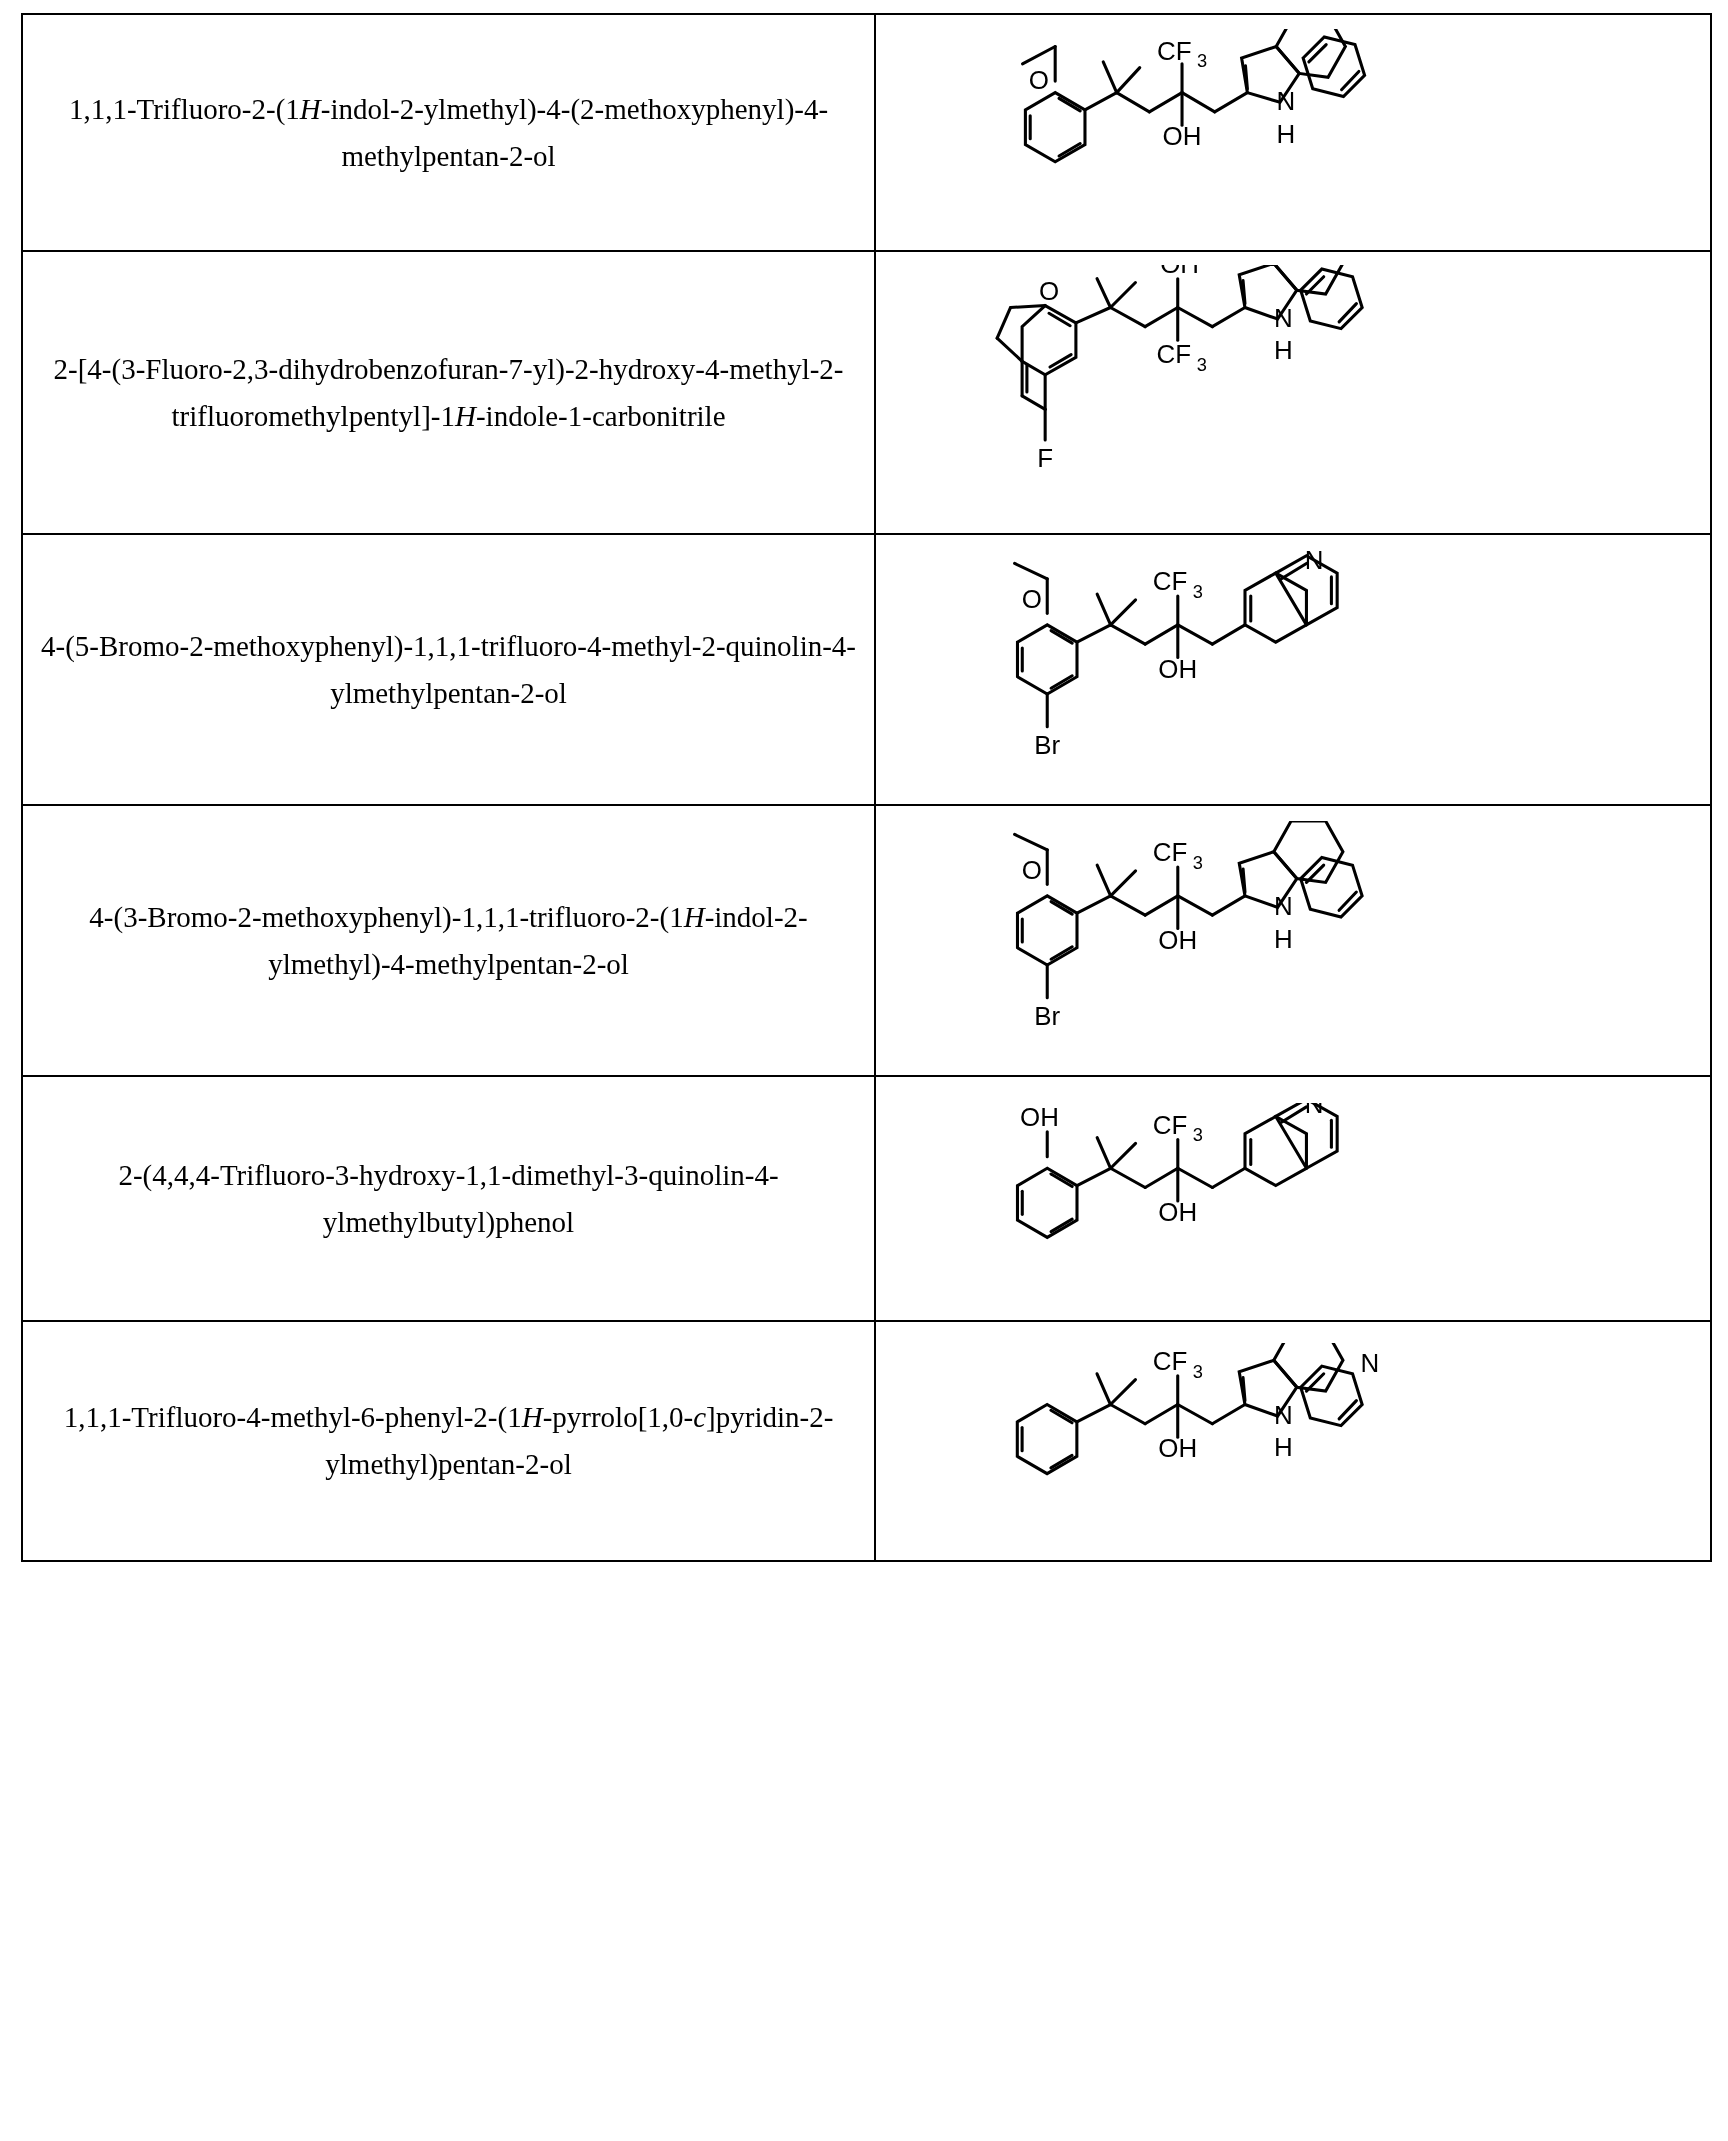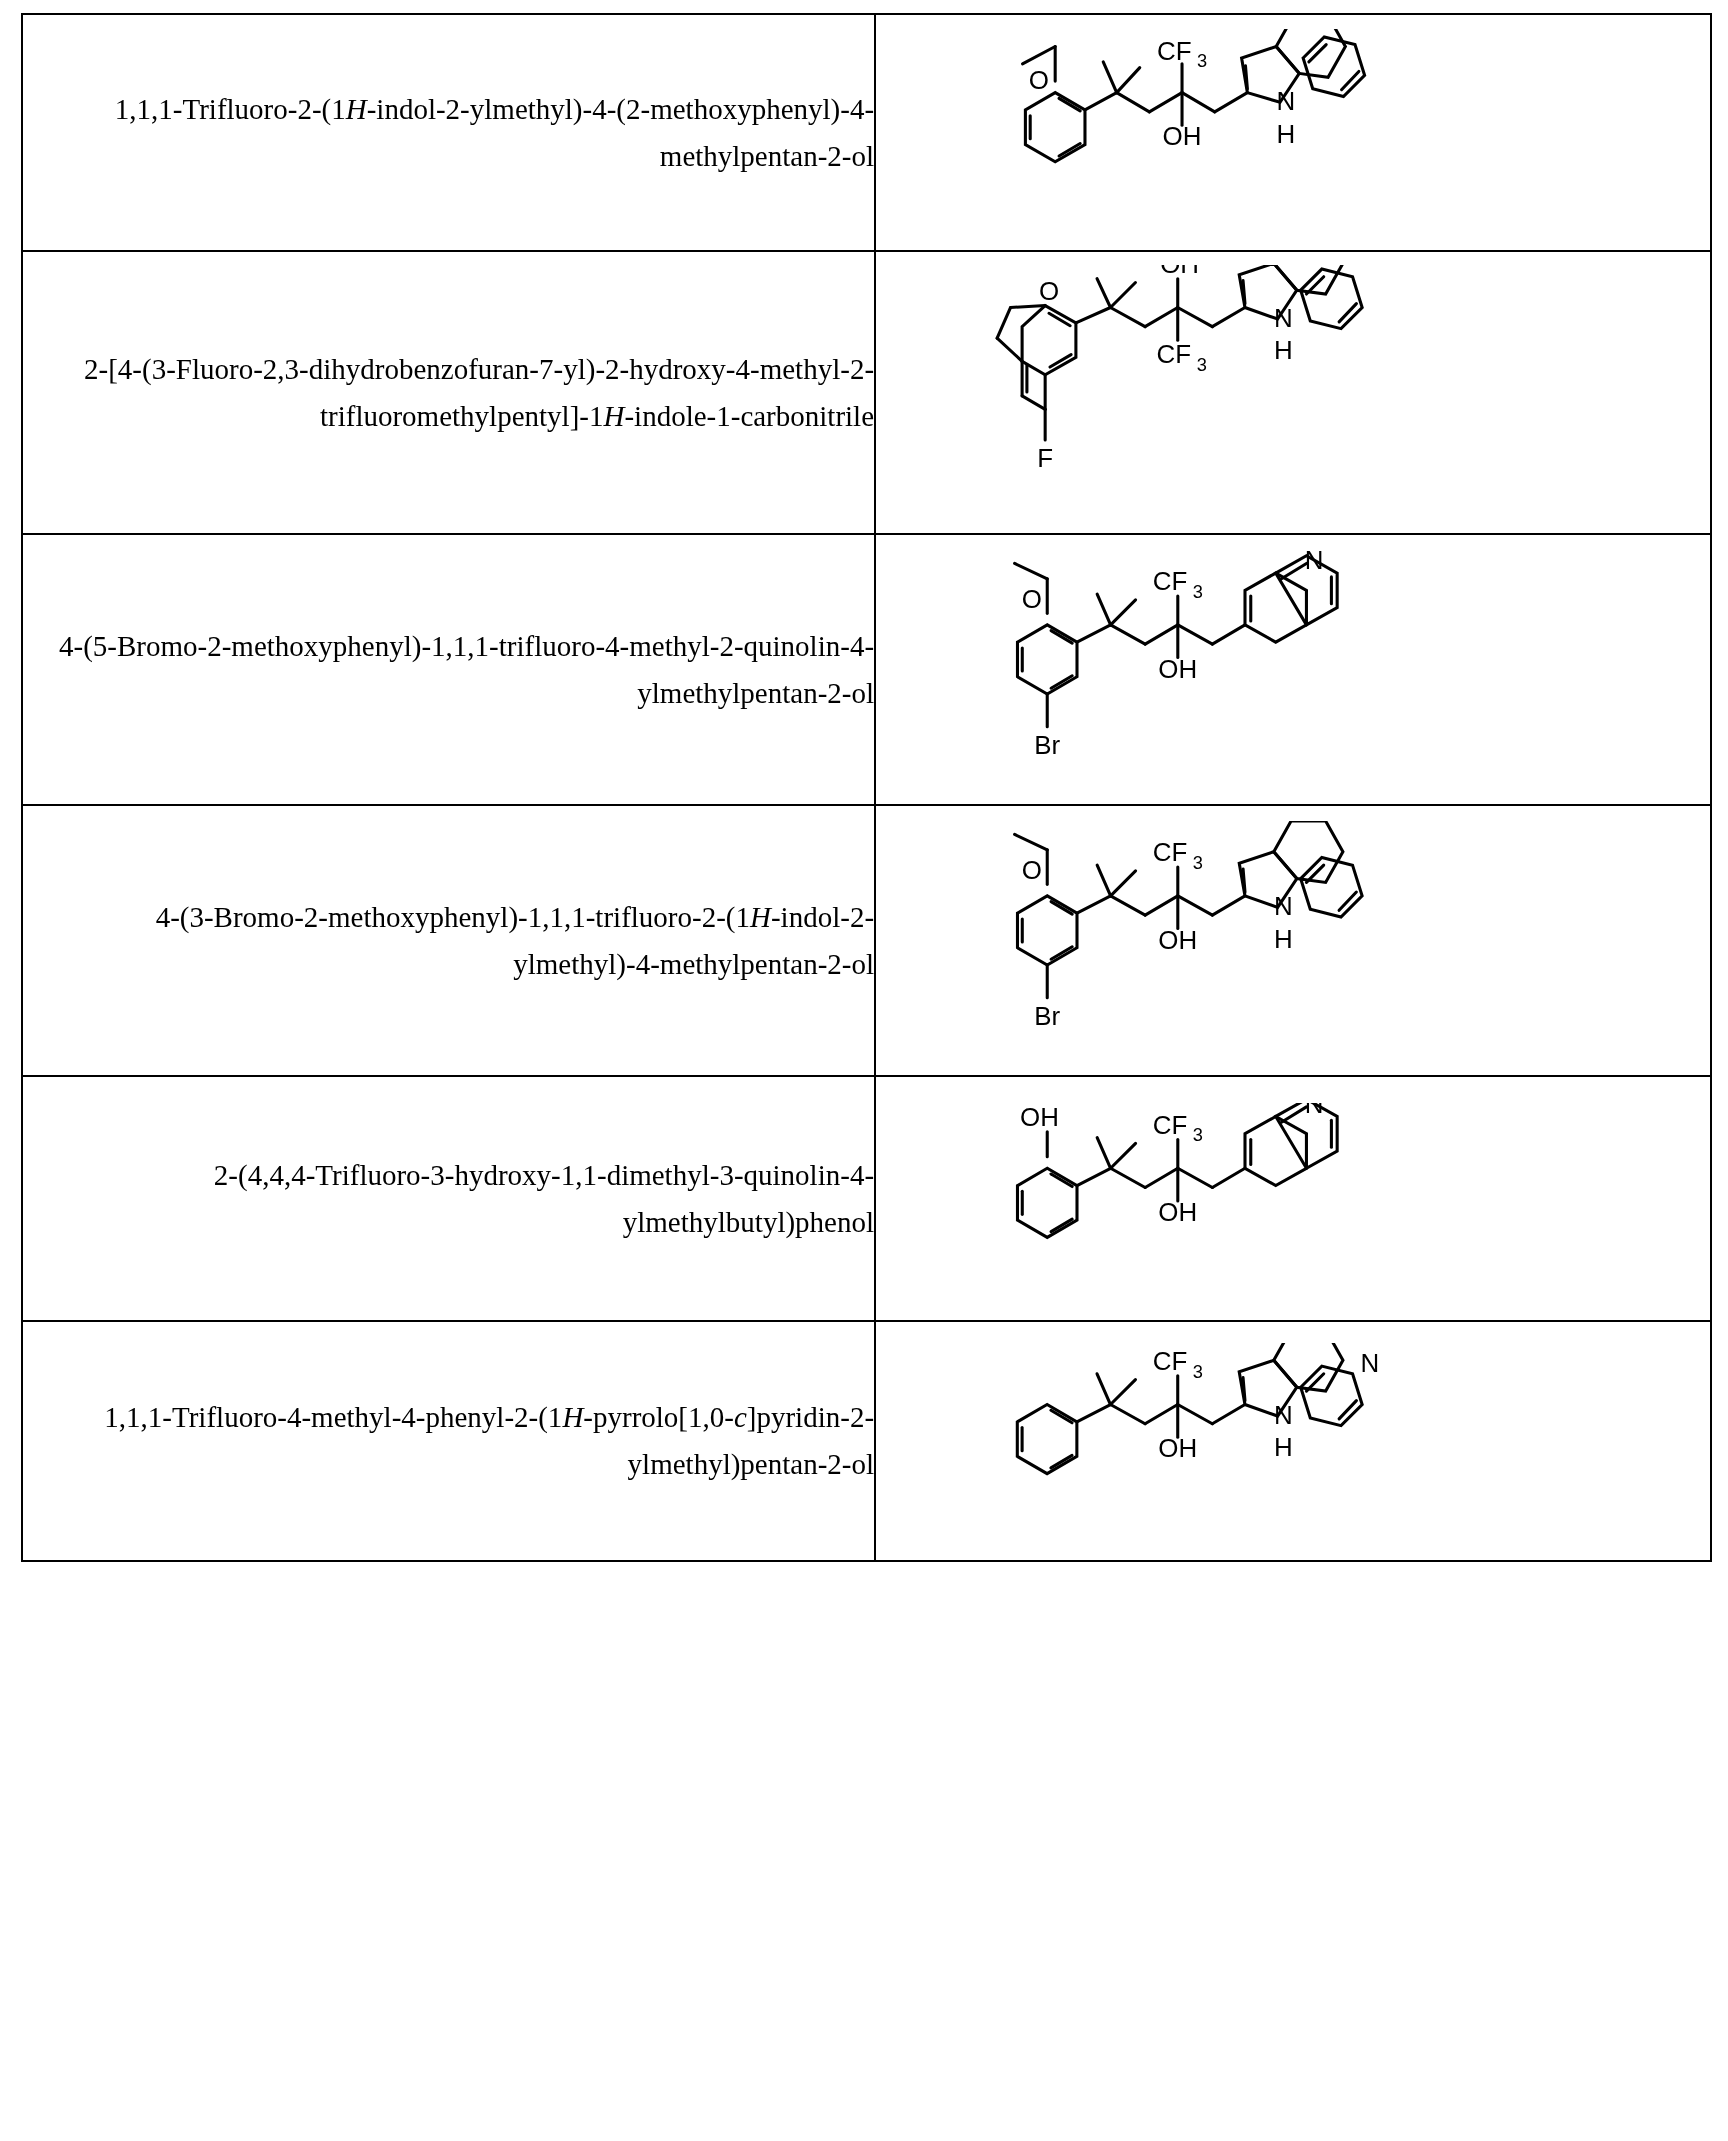--- a/index.html
+++ b/index.html
@@ -30,21 +30,21 @@
   table.compound-table td {
     border: 2.9px solid #000000;
     vertical-align: middle;
     padding: 0;
   }
   td.name-cell {
     width: 845px;
     padding: 13.4px 27px 13.4px 27px;
     font-size: 29px;
     line-height: 1.62;
-    text-align: right;
+    text-align: center;
   }
   td.struct-cell {
     width: 828px;
     padding: 3.8px 0 3.8px 0;
     text-align: center;
   }
   .name-cell .ital {
     font-style: italic;
   }
   .struct-wrap {
@@ -297,21 +297,21 @@
               <text x="231" y="40" font-size="19" text-anchor="middle">3</text>
               <text x="210" y="123" font-size="27" text-anchor="middle">OH</text>
               <text x="352" y="10" font-size="27" text-anchor="middle">N</text>
             </svg>
           </div>
         </td>
       </tr>
 
       <tr class="r6">
         <td class="name-cell">
-          <span><span>1,1,1-Trifluoro-4-methyl-4-phenyl-2-(1</span><span class="ital">H</span><span>-pyrrolo[1,0-</span><span class="ital">c</span><span>]pyridin-2-ylmethyl)pentan-2-ol</span></span>
+          <span><span>1,1,1-Trifluoro-4-methyl-6-phenyl-2-(1</span><span class="ital">H</span><span>-pyrrolo[1,0-</span><span class="ital">c</span><span>]pyridin-2-ylmethyl)pentan-2-ol</span></span>
         </td>
         <td class="struct-cell">
           <div class="struct-wrap">
             <svg class="mol" width="634" height="197" viewBox="0 0 660 205">
               <g stroke="#000" stroke-width="3.2" fill="none" stroke-linecap="round">
                 <polygon points="74,64 43,82 43,118 74,136 105,118 105,82"></polygon>
                 <line x1="48" y1="88" x2="48" y2="112"></line>
                 <line x1="78" y1="130" x2="100" y2="117"></line>
                 <line x1="78" y1="70" x2="100" y2="83"></line>
                 <line x1="105" y1="82" x2="140" y2="64"></line>

